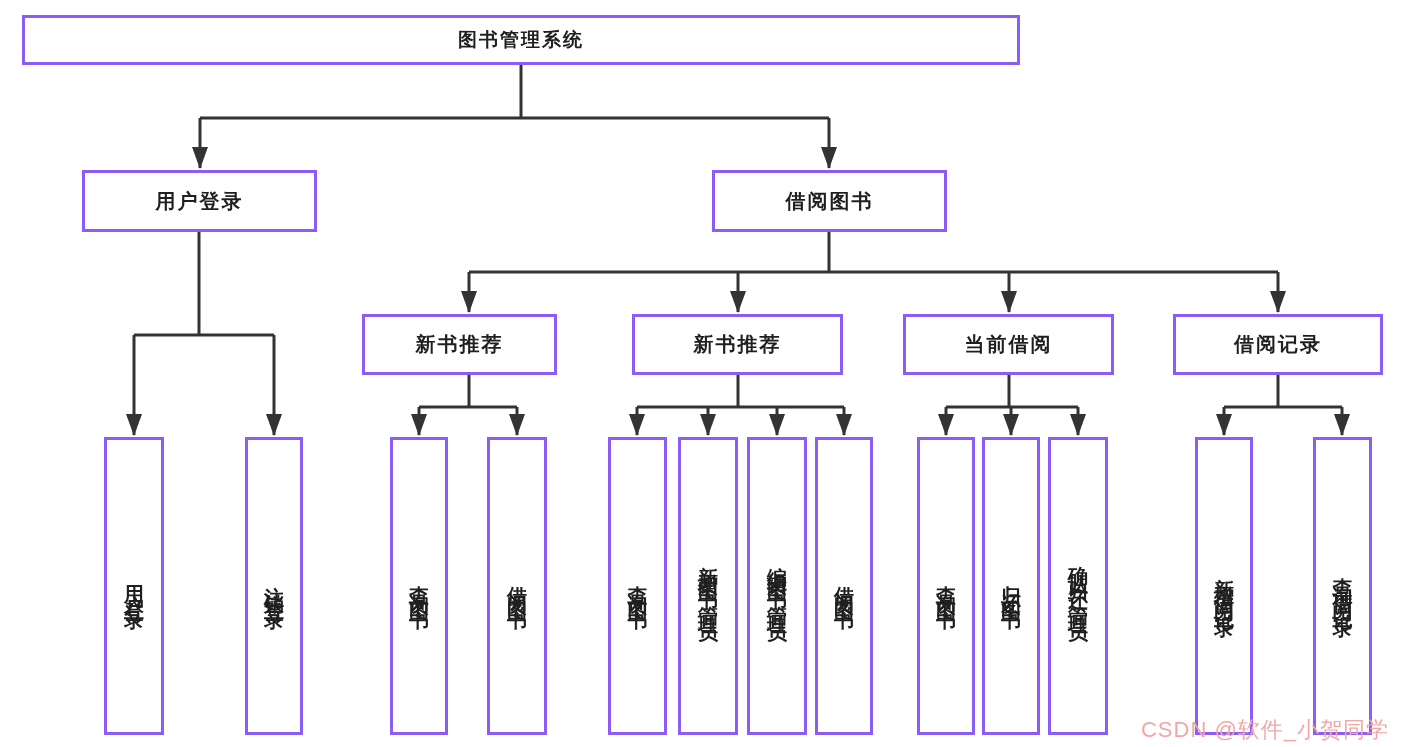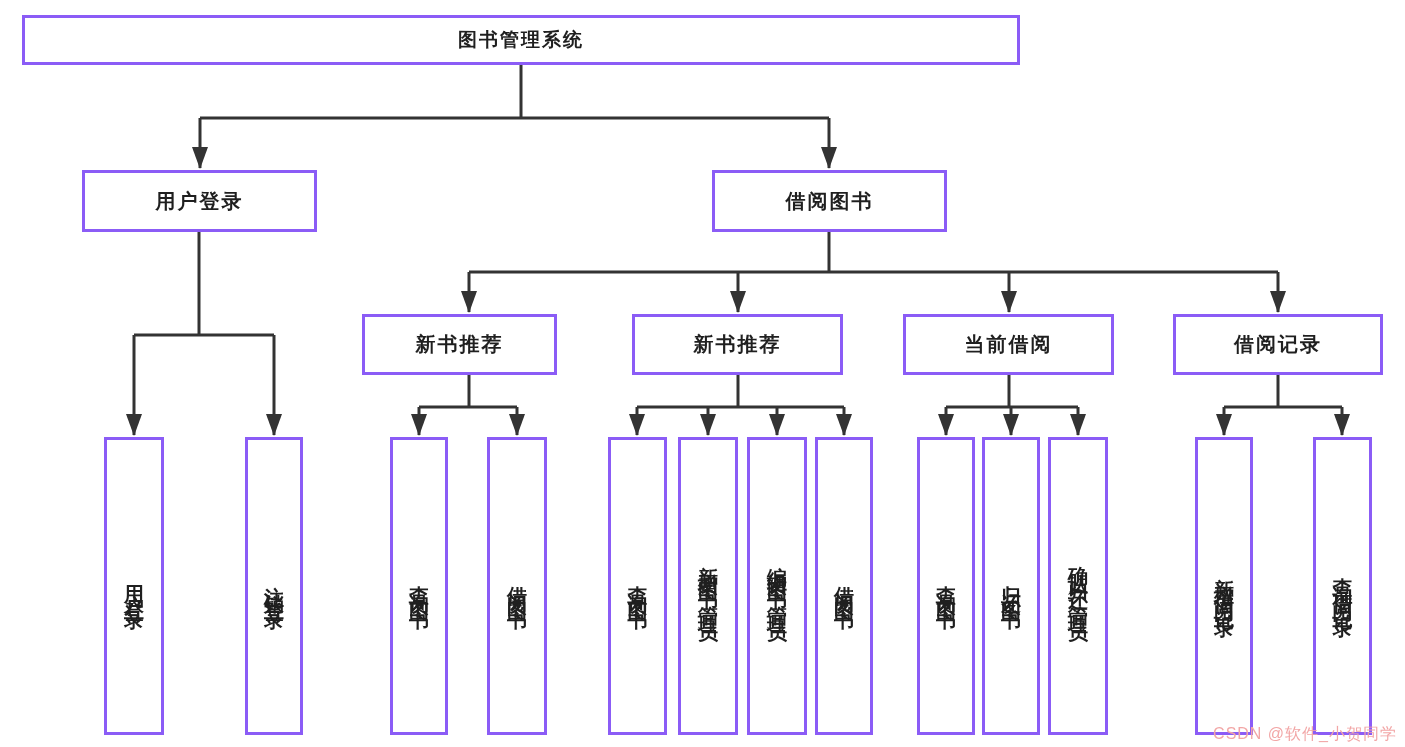--- a/index.html
+++ b/index.html
@@ -26,22 +26,22 @@
   .leaf span{
     writing-mode:vertical-rl;
     text-orientation:mixed;
     font-size:20px;
     letter-spacing:8px;
     line-height:1.05;
     color:#1f1f1f;
   }
   .watermark{
     position:absolute;
-    right:8px;bottom:2px;
-    font-size:16px;
+    right:16px;bottom:2px;
+    font-size:22px;
     color:#f2a6a6;
     letter-spacing:1px;
     white-space:nowrap;
     z-index:5;
     text-align:center;
   }
 </style>
 </head>
 <body>
 

